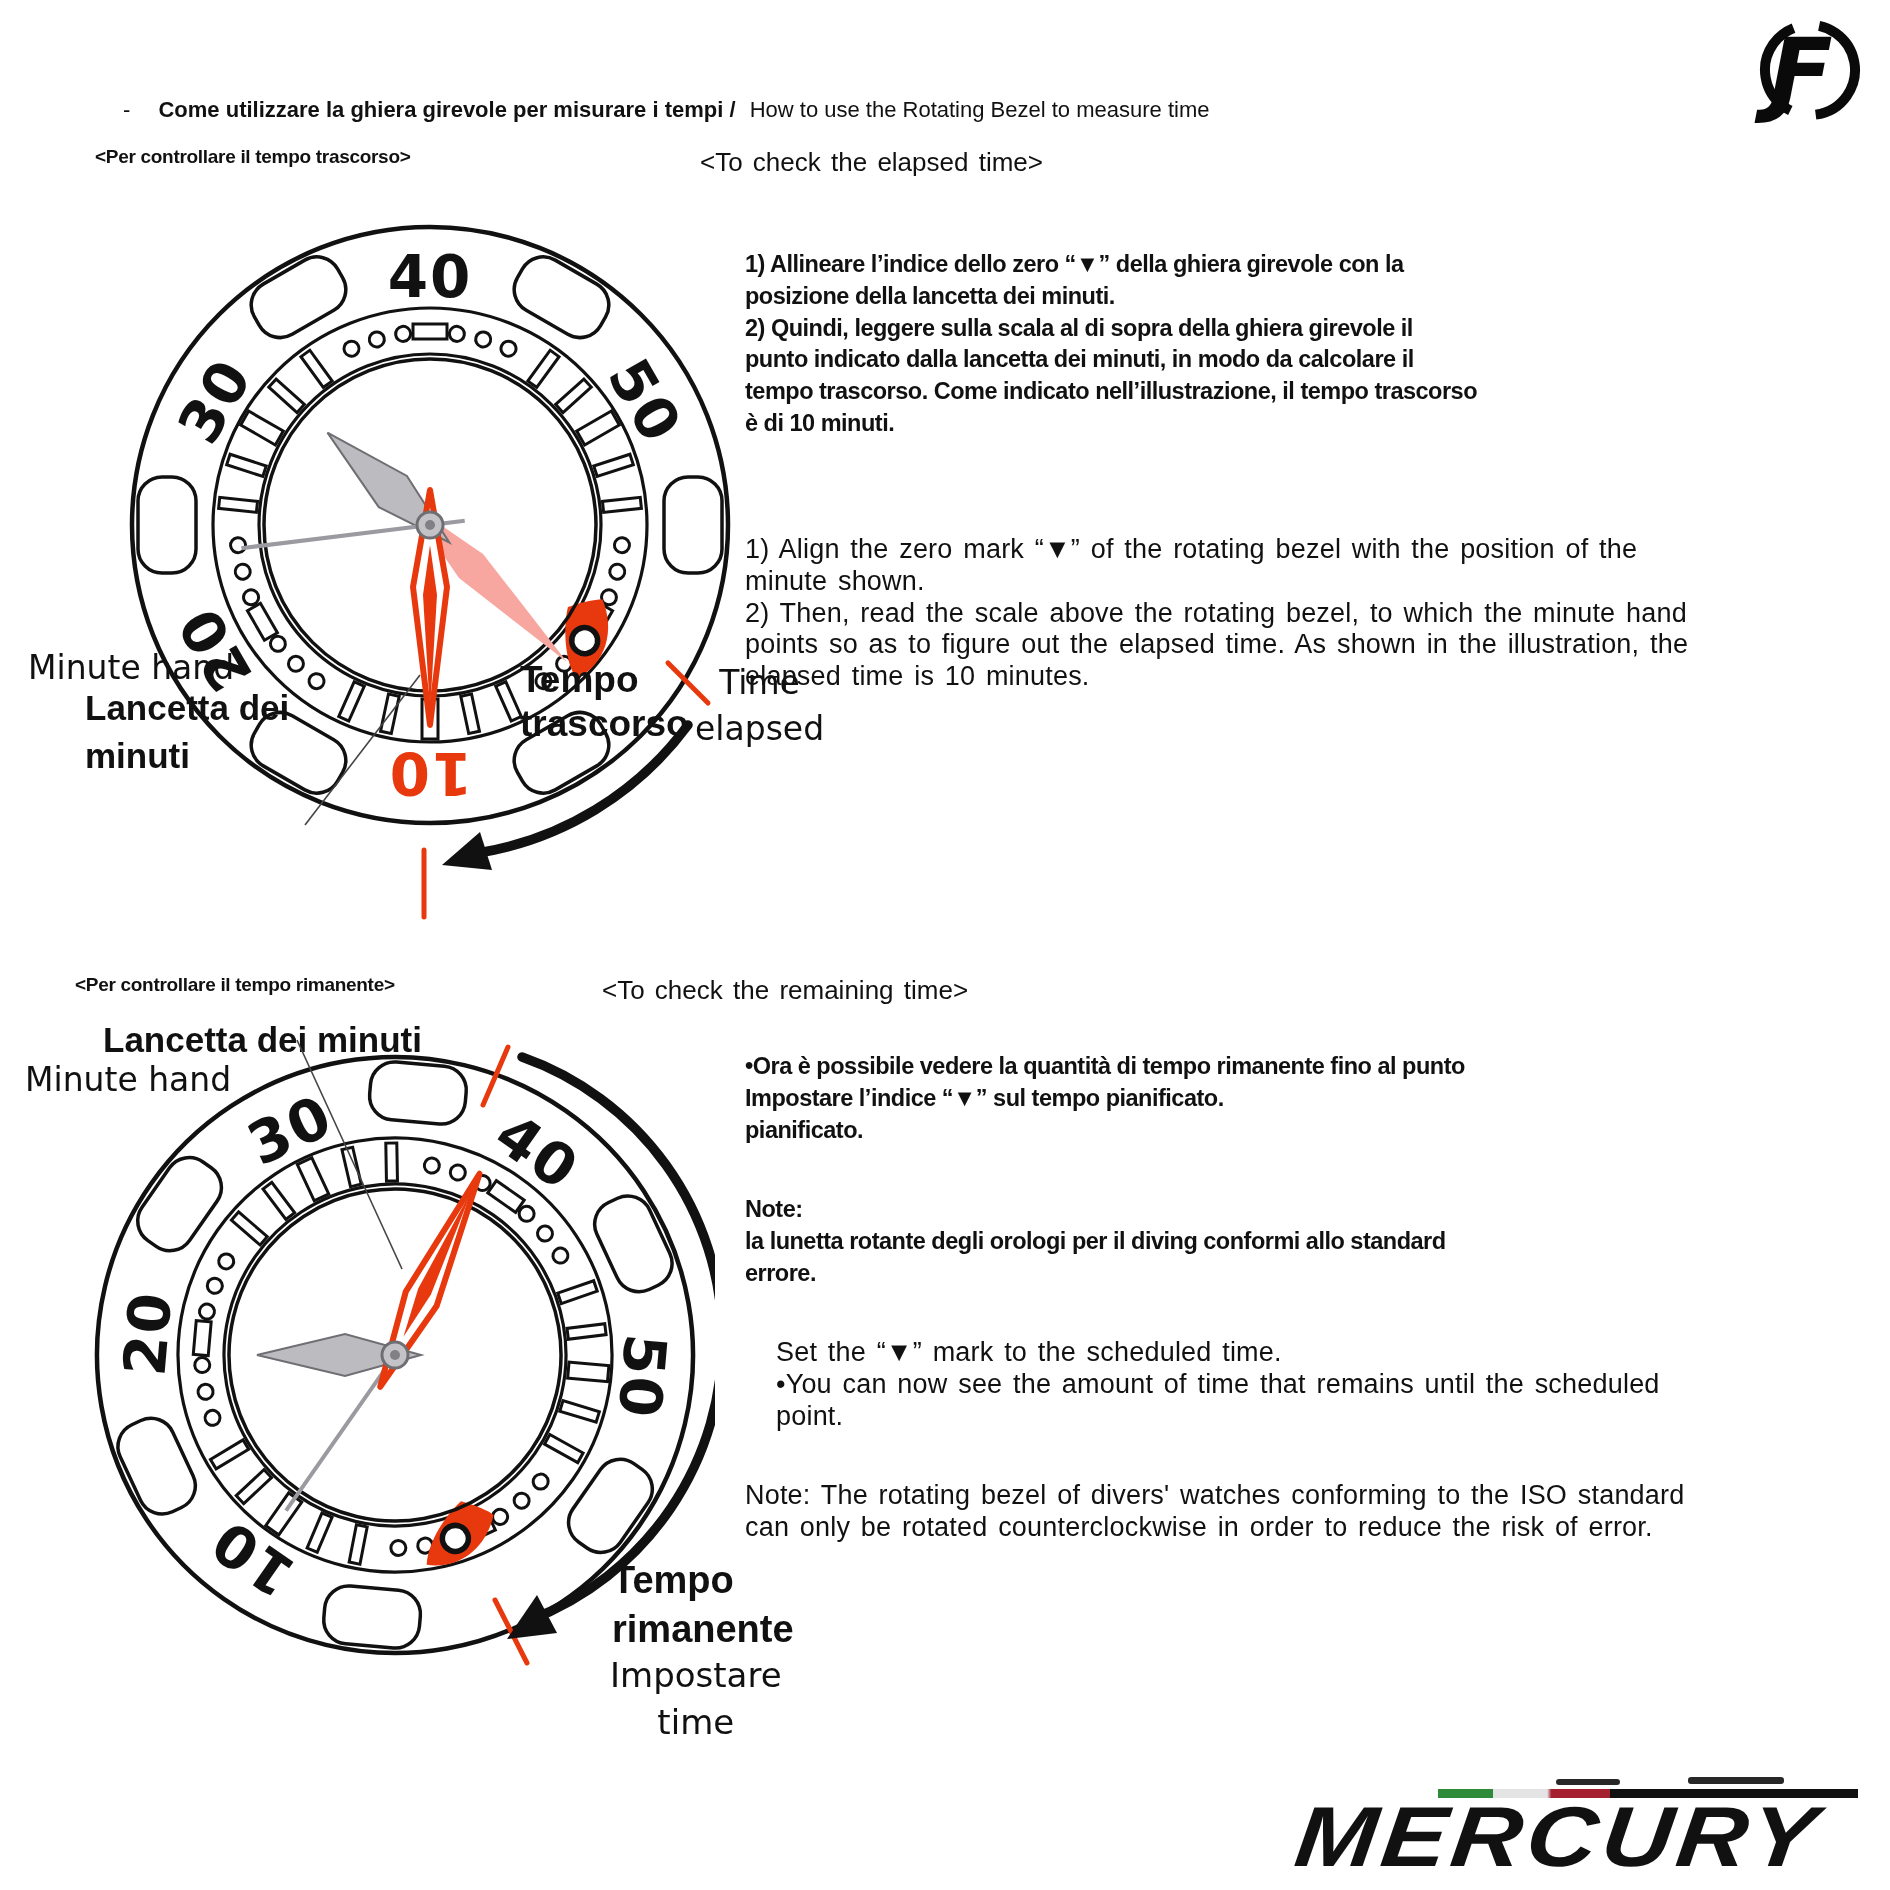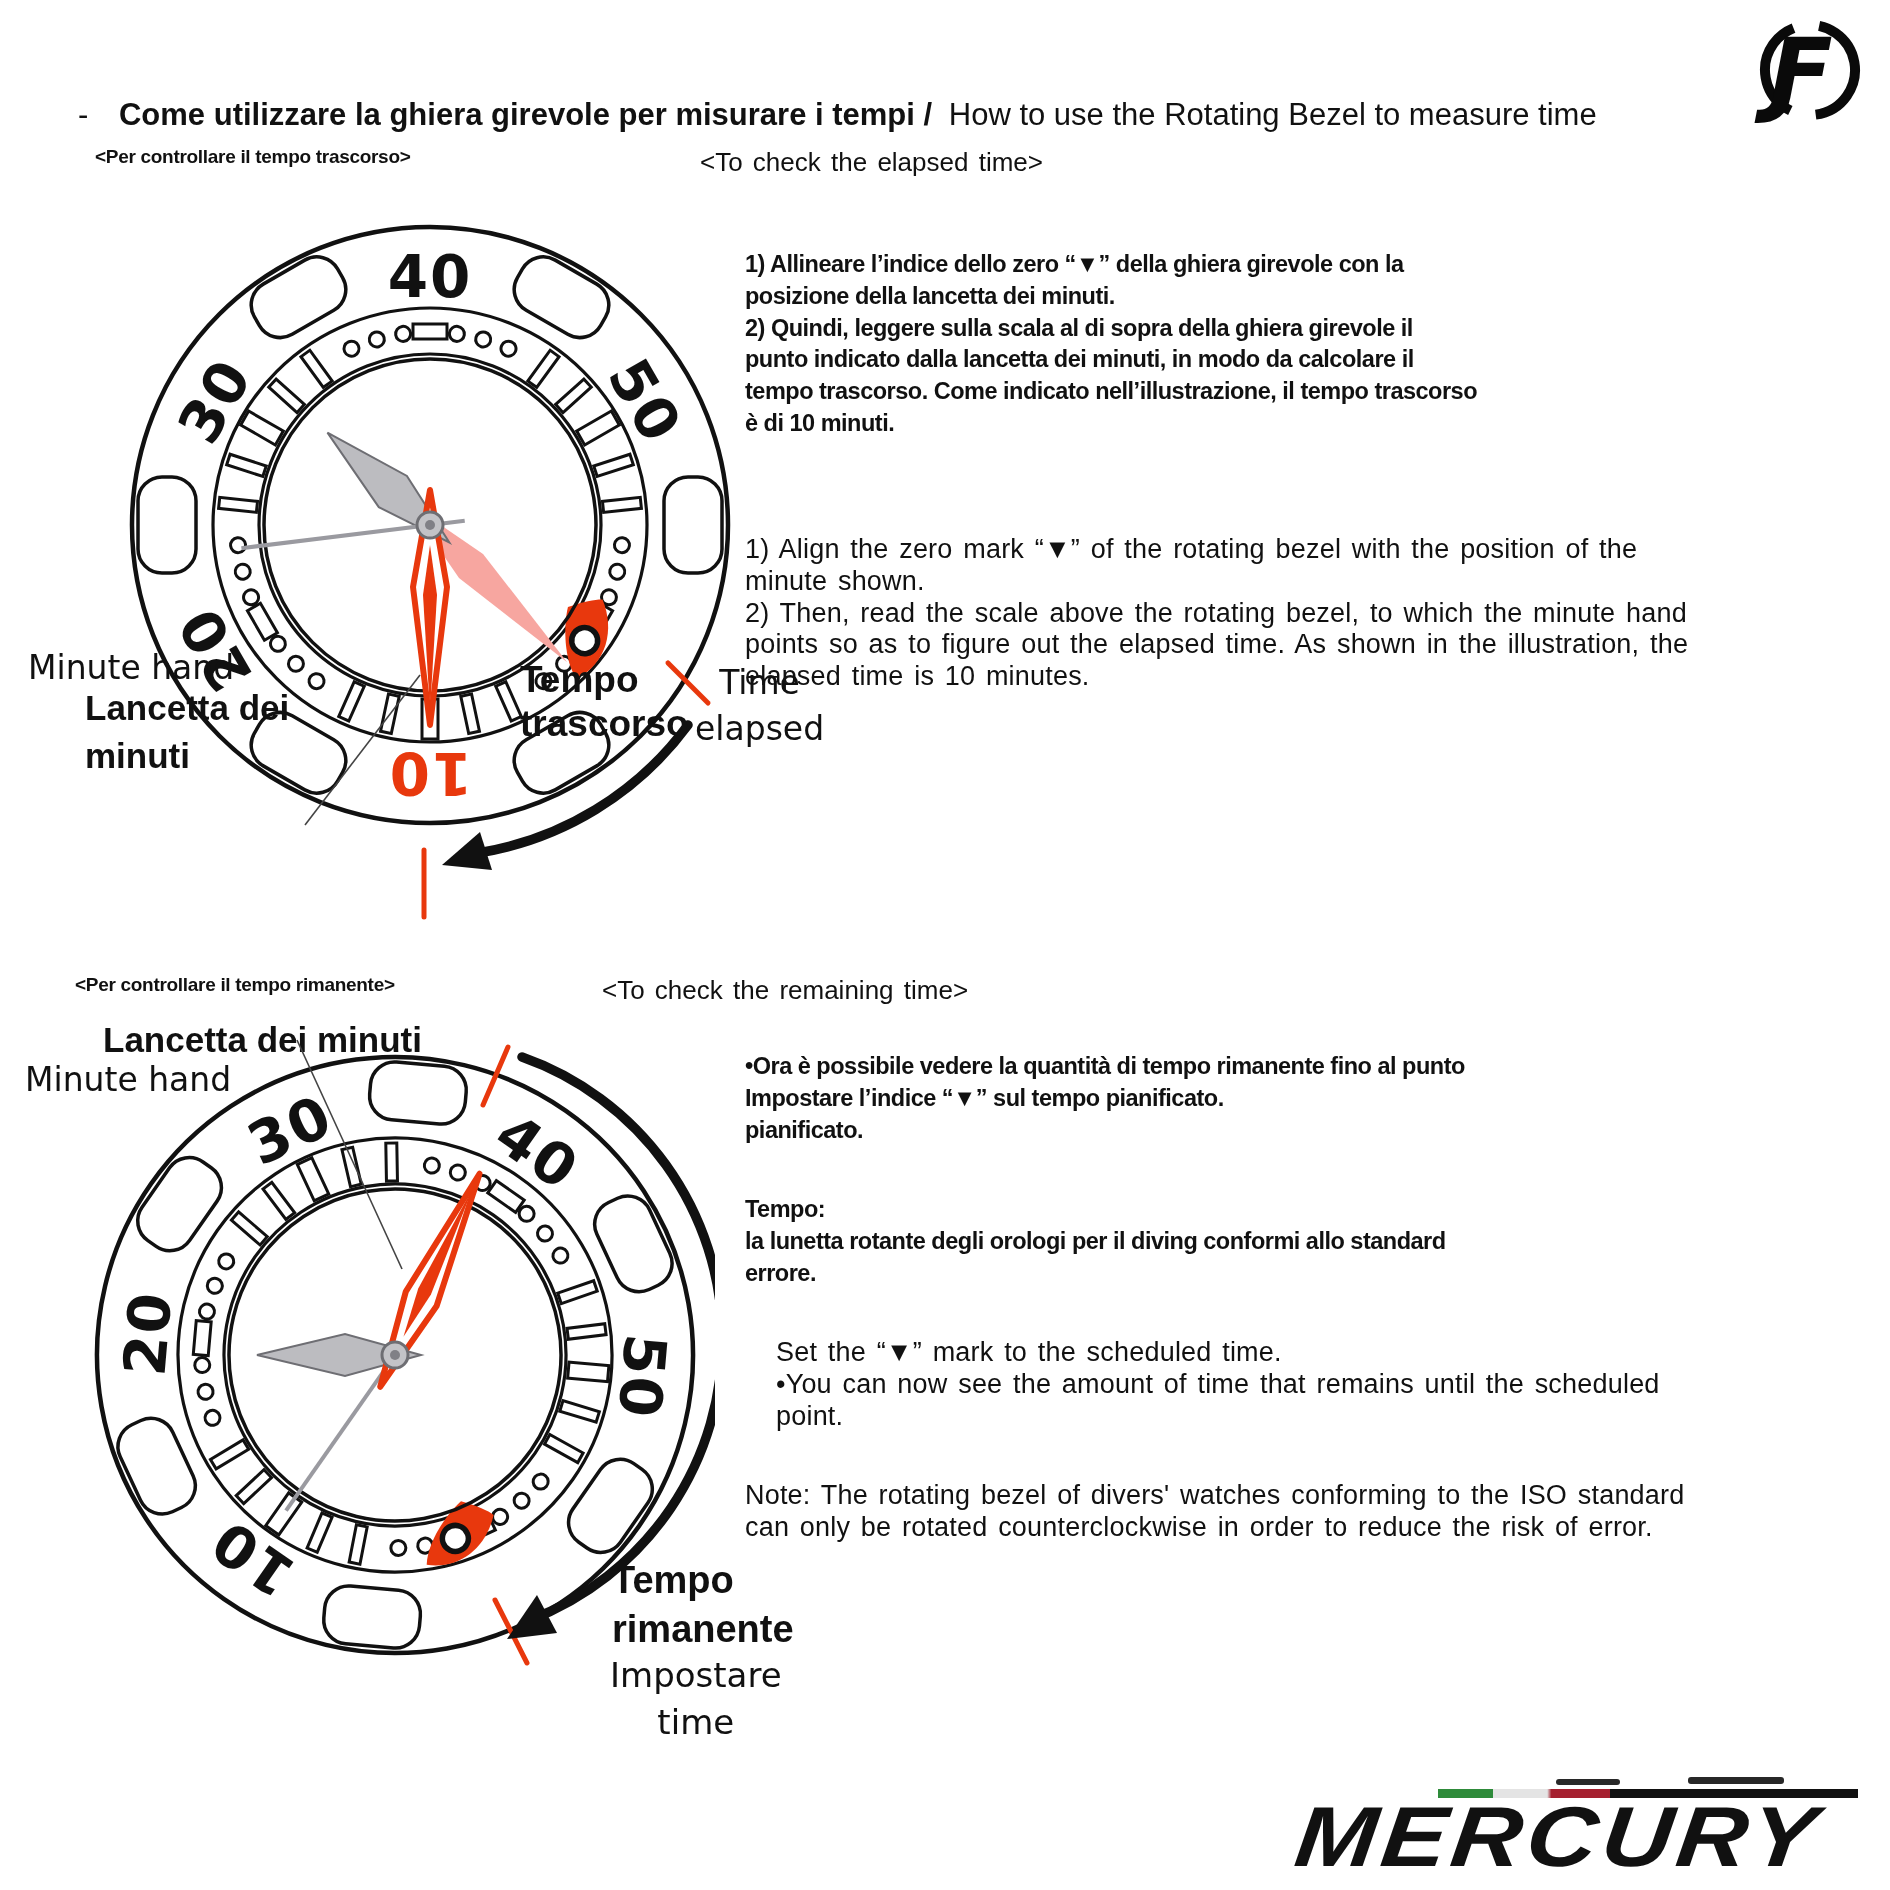--- a/index.html
+++ b/index.html
@@ -1,19 +1,19 @@
 <!DOCTYPE html>
 <html><head>
 <meta charset="utf-8">
 <style>
   html,body{margin:0;padding:0;background:#fff;}
   body{width:1890px;height:1890px;position:relative;font-family:"Liberation Sans",sans-serif;color:#111;}
   .abs{position:absolute;white-space:nowrap;}
   
-  .hdr{font-size:31px;}
+  .hdr{font-size:22px;margin-left:45px;}
   .hdr .b{font-weight:bold;}
   .sec-it{font-weight:bold;font-size:19px;letter-spacing:-0.3px;}
   .sec-en{font-size:26px;word-spacing:3px;}
   .it-line{font-weight:bold;font-size:23.5px;letter-spacing:-0.5px;line-height:31.8px;}
   .en-line{font-size:27px;letter-spacing:0.2px;word-spacing:3px;line-height:31.8px;}
   .lbl-en{font-family:"DejaVu Sans",sans-serif;font-size:33px;}
   .lbl-it{font-weight:bold;font-size:35px;line-height:48px;}
   .lbl-it2{font-weight:bold;font-size:37px;line-height:44px;}
   .lbl-en2{font-family:"DejaVu Sans",sans-serif;font-size:33px;line-height:46px;text-align:center;}
   
@@ -210,21 +210,21 @@
   <div>Impostare</div>
   <div>time</div>
 </div>
 
 <div class="abs" style="left:745px;top:1051px">
   <div class="it-line">•Ora è possibile vedere la quantità di tempo rimanente fino al punto</div>
   <div class="it-line">Impostare l’indice “▼” sul tempo pianificato.</div>
   <div class="it-line">pianificato.</div>
 </div>
 <div class="abs" style="left:745px;top:1194px">
-  <div class="it-line">Tempo:</div>
+  <div class="it-line">Note:</div>
   <div class="it-line">la lunetta rotante degli orologi per il diving conformi allo standard</div>
   <div class="it-line">errore.</div>
 </div>
 <div class="abs" style="left:776px;top:1337px">
   <div class="en-line">Set the “▼” mark to the scheduled time.</div>
   <div class="en-line">•You can now see the amount of time that remains until the scheduled</div>
   <div class="en-line">point.</div>
 </div>
 <div class="abs" style="left:745px;top:1480px">
   <div class="en-line">Note: The rotating bezel of divers' watches conforming to the ISO standard</div>

